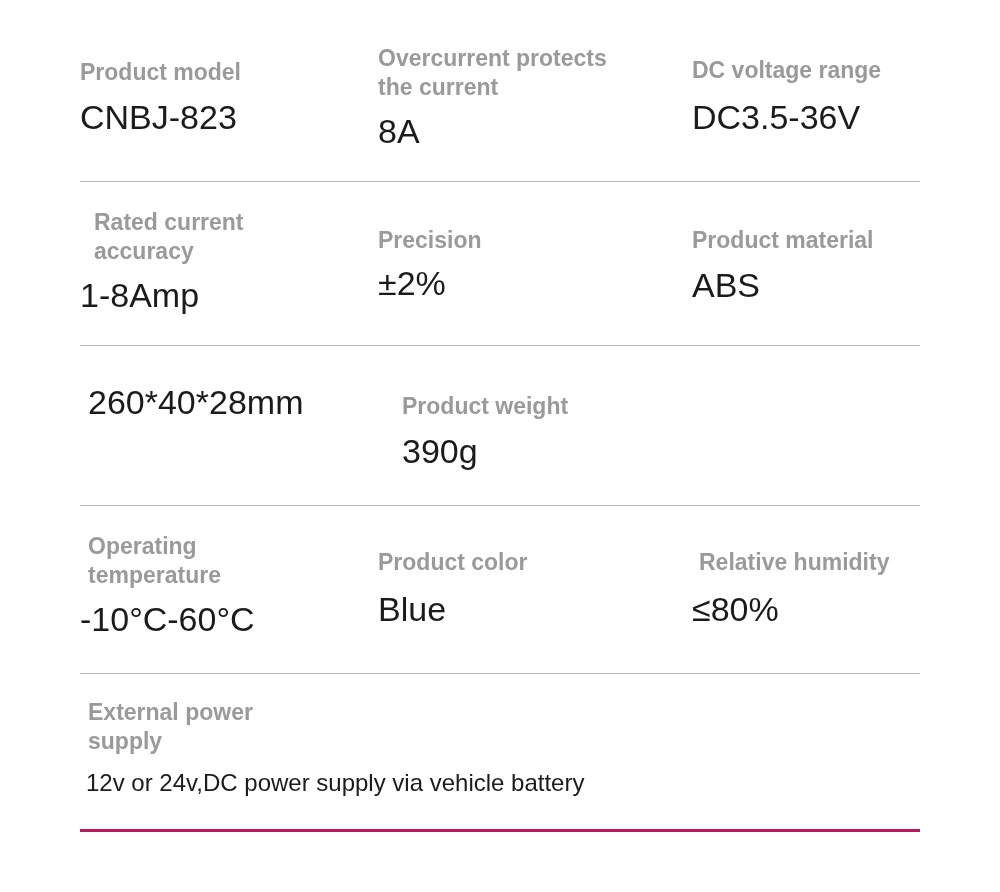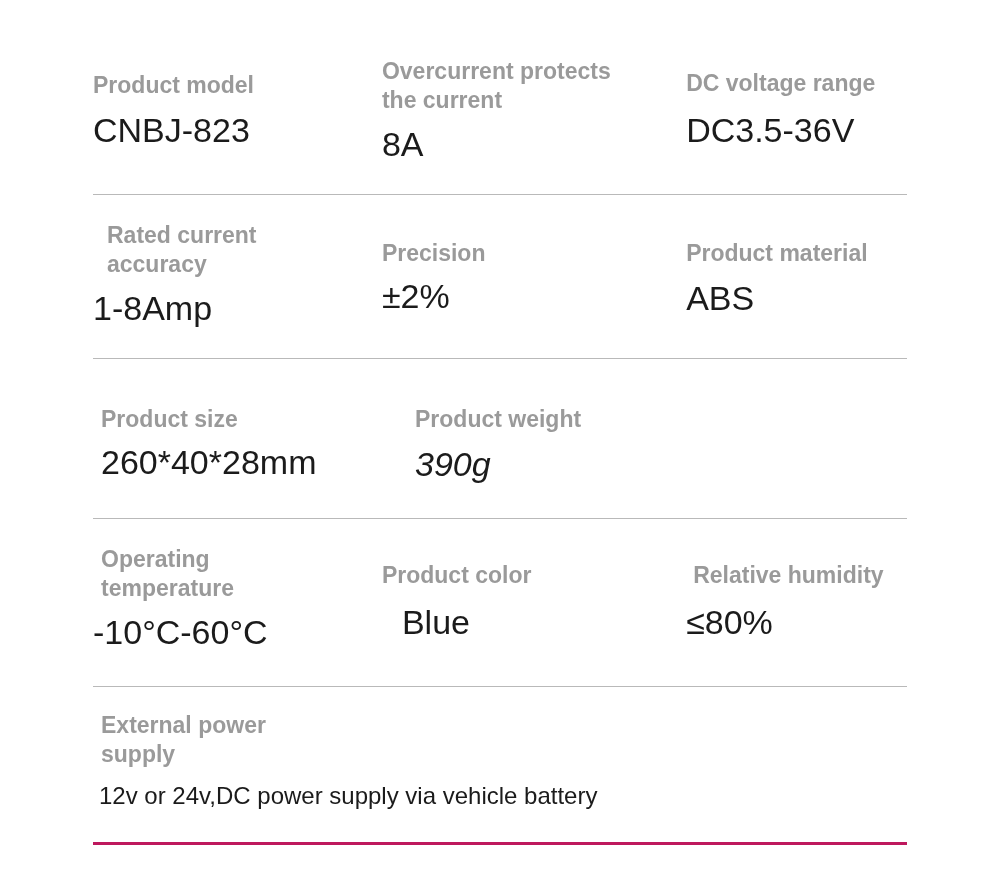--- a/index.html
+++ b/index.html
@@ -8,21 +8,21 @@
     background: #ffffff;
   }
   body {
     width: 1000px;
     height: 892px;
     font-family: "Liberation Sans", sans-serif;
     color: #1a1a1a;
     overflow: hidden;
   }
   .spec-sheet {
-    padding: 13px;
+    padding: 0;
   }
   .spec-row {
     position: relative;
     margin: 0 80px 0 80px;
     border-bottom: 1px solid #b9b9b9;
   }
   .spec-row:last-child {
     border-bottom: 3px solid #be185d;
   }
   .cells {
@@ -69,27 +69,27 @@
   .row-2 .cell.c2 .value { padding-top: 6px; }
   .row-2 .cell.c3 .label { padding-top: 18px; }
   .row-2 .cell.c3 .value { padding-top: 8px; }
 
   .row-3 { padding-top: 28px; padding-bottom: 30px; }
   .row-3 .cell.c1 .label { padding-top: 0px; }
   .row-3 .cell.c1 .value { padding-top: 6px; padding-left: 10px; }
   .row-3 .cell.c2 .label { padding-top: 18px; }
   .row-3 .cell.c2 .value { padding-top: 6px; }
   .row-3 .cell.c3 .label { padding-top: 18px; }
-  .row-3 .cell.c3 .value { padding-top: 8px; font-style: italic; }
+  .row-3 .cell.c3 .value { padding-top: 8px; }
 
   .row-4 { padding-top: 26px; padding-bottom: 30px; }
   .row-4 .cell.c1 .label { padding-top: 0px; padding-left: 8px; }
   .row-4 .cell.c1 .value { padding-top: 6px; }
   .row-4 .cell.c2 .label { padding-top: 16px; }
-  .row-4 .cell.c2 .value { padding-top: 10px; margin-left: 20px; }
+  .row-4 .cell.c2 .value { padding-top: 10px; }
   .row-4 .cell.c3 .label { padding-top: 16px; margin-left: 7px; }
   .row-4 .cell.c3 .value { padding-top: 10px; }
 
   .row-5 { padding-top: 24px; padding-bottom: 30px; }
   .row-5 .label { padding-left: 8px; }
   .row-5 .value { padding-top: 10px; padding-left: 6px; font-size: 24px; }
 </style>
 </head>
 <body>
 
@@ -127,21 +127,20 @@
       <div class="cell c3">
         <div class="label">Product material</div>
         <div class="value">ABS</div>
       </div>
     </div>
   </div>
 
   <div class="spec-row row-3">
     <div class="cells">
       <div class="cell c2">
-        <div class="label">Product size</div>
         <div class="value">260*40*28mm</div>
       </div>
       <div class="cell c3">
         <div class="label">Product weight</div>
         <div class="value">390g</div>
       </div>
     </div>
   </div>
 
   <div class="spec-row row-4">

